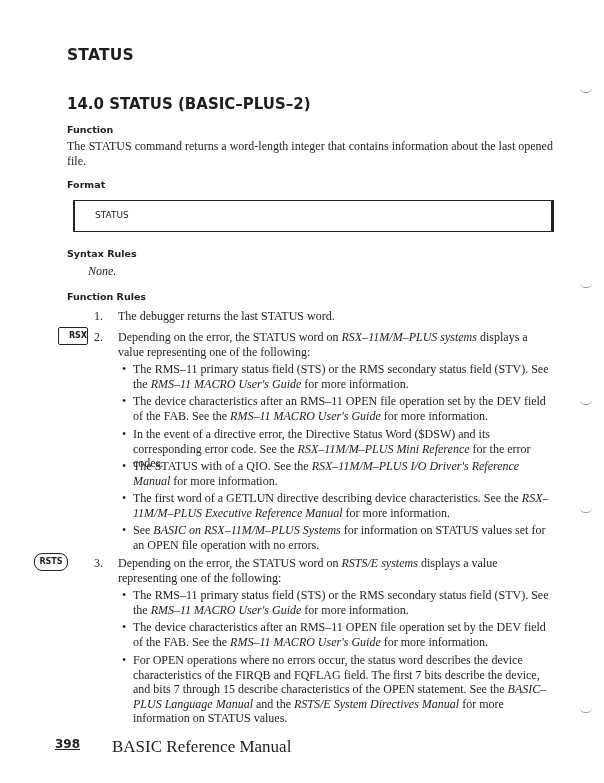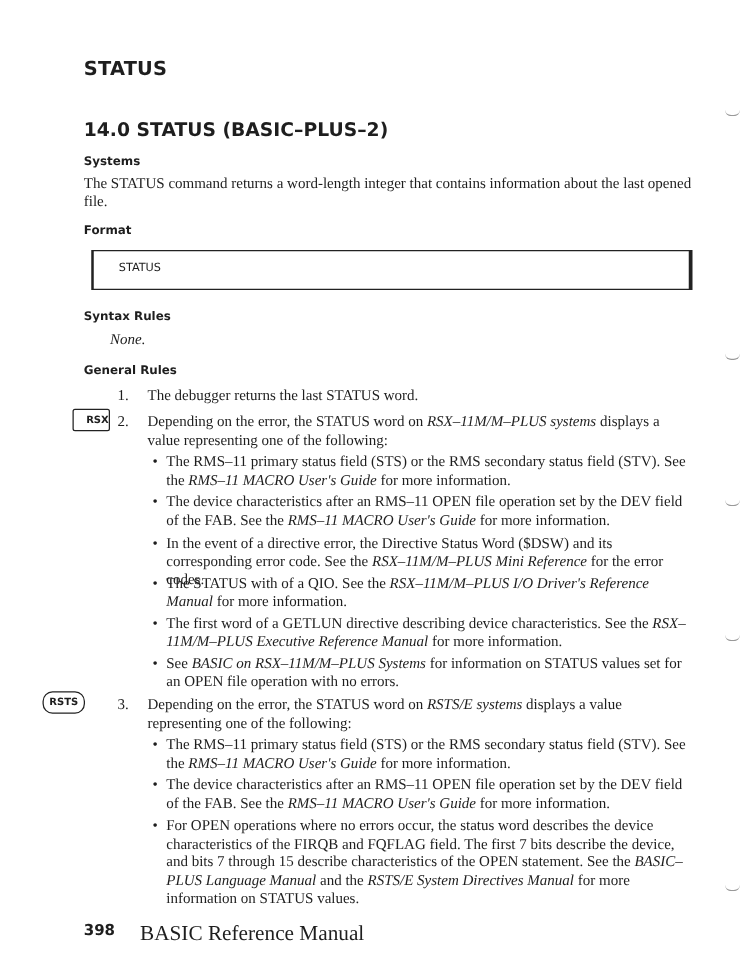--- a/index.html
+++ b/index.html
@@ -15,41 +15,41 @@
   .fmtbox { position: absolute; left: 73px; top: 200px; width: 476px; height: 30px; border: 1px solid #222; border-right: 3px solid #222; border-left: 2px solid #222; }
   .fmtbox span { position: absolute; left: 20px; top: 9px; font-family: "DejaVu Sans", sans-serif; font-size: 9px; }
   .num { position: absolute; left: 94px; font-size: 12px; }
   .item { position: absolute; left: 118px; width: 432px; font-size: 12px; line-height: 14.5px; }
   .bul { position: absolute; left: 133px; width: 420px; font-size: 12px; line-height: 14.5px; }
   .bul::before { content: "\2022"; position: absolute; left: -11px; }
   i { font-style: italic; }
   .rsx { position: absolute; left: 33px; top: 327px; width: 28px; height: 16px; border: 1.5px solid #222; border-radius: 2px; font-family: "DejaVu Sans", sans-serif; font-weight: bold; font-size: 8px; text-align: right; line-height: 16px; margin-left: 25px; }
   .rsts { position: absolute; left: 34px; top: 553px; width: 32px; height: 16px; border: 1.5px solid #222; border-radius: 8px; font-family: "DejaVu Sans", sans-serif; font-weight: bold; font-size: 8px; text-align: center; line-height: 16px; }
   .tick { position: absolute; left: 580px; width: 12px; height: 4px; border-bottom: 1px solid #999; border-radius: 0 0 8px 8px; }
-  .footer-num { position: absolute; left: 67px; top: 737px; font-family: "DejaVu Sans", sans-serif; font-weight: bold; font-size: 12px; }
+  .footer-num { position: absolute; left: 55px; top: 737px; font-family: "DejaVu Sans", sans-serif; font-weight: bold; font-size: 12px; text-decoration: underline; }
   .footer-title { position: absolute; left: 112px; top: 737px; font-size: 17px; }
 </style>
 </head>
 <body>
 
 <div class="hdr">STATUS</div>
 <div class="sec">14.0  STATUS (BASIC–PLUS–2)</div>
 
-<div class="sub" style="top:124px">Systems</div>
+<div class="sub" style="top:124px">Function</div>
 <div class="txt" style="left:67px; top:139px; width:490px;">The STATUS command returns a word-length integer that contains information about the last opened file.</div>
 
 <div class="sub" style="top:179px">Format</div>
 <div class="fmtbox">
     <span>STATUS</span>
   </div>
 
 <div class="sub" style="top:248px">Syntax Rules</div>
 <div class="txt" style="left:88px; top:264px;font-style:italic;">None.</div>
 
-<div class="sub" style="top:291px">General Rules</div>
+<div class="sub" style="top:291px">Function Rules</div>
 
 <div class="num" style="top:309px">1.</div>
 <div class="item" style="top:309px">The debugger returns the last STATUS word.</div>
 
 <div class="rsx">RSX</div>
 <div class="num" style="top:330px">2.</div>
 <div class="item" style="top:330px"><span>Depending on the error, the STATUS word on </span><i>RSX–11M/M–PLUS systems</i><span> displays a value representing one of the following:</span></div>
 
 <div class="bul" style="top:362px"><span>The RMS–11 primary status field (STS) or the RMS secondary status field (STV). See the </span><i>RMS–11 MACRO User's Guide</i><span> for more information.</span></div>
 <div class="bul" style="top:394px"><span>The device characteristics after an RMS–11 OPEN file operation set by the DEV field of the FAB. See the </span><i>RMS–11 MACRO User's Guide</i><span> for more information.</span></div>

